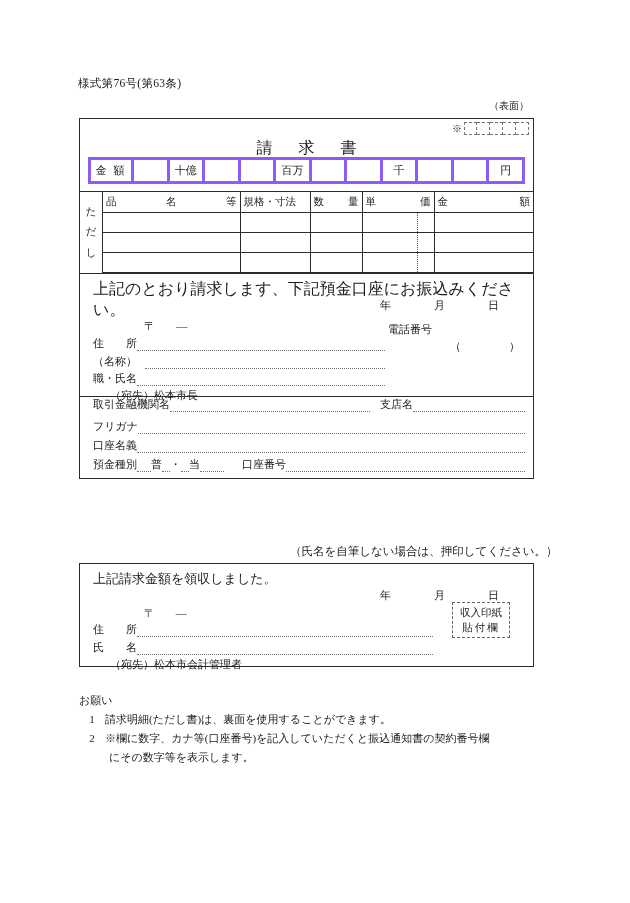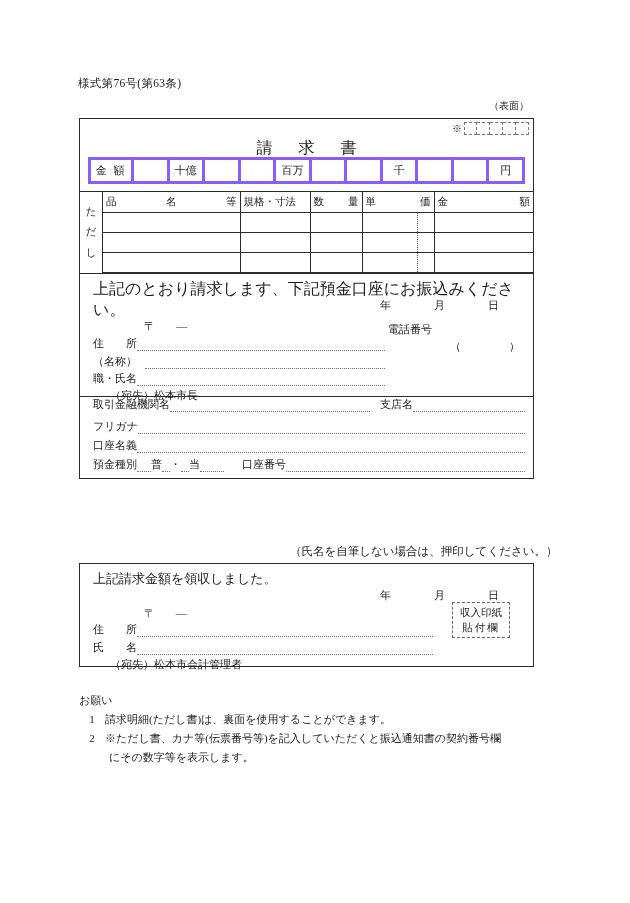--- a/index.html
+++ b/index.html
@@ -537,19 +537,19 @@
 
   <div class="abs notes">
     <div class="notes-title">お願い</div>
     <div id="notes-list">
         <div class="note-item">
           <span class="note-num">1</span>
           <span class="note-text">請求明細(ただし書)は、裏面を使用することができます。</span>
         </div>
         <div class="note-item">
           <span class="note-num">2</span>
-          <span class="note-text">※ただし書、カナ等(伝票番号等)を記入していただくと振込通知書の契約番号欄</span>
+          <span class="note-text">※欄に数字、カナ等(口座番号)を記入していただくと振込通知書の契約番号欄</span>
         </div>
         <div class="note-cont">にその数字等を表示します。</div>
       </div>
   </div>
 
 </div>
 
 </body></html>

